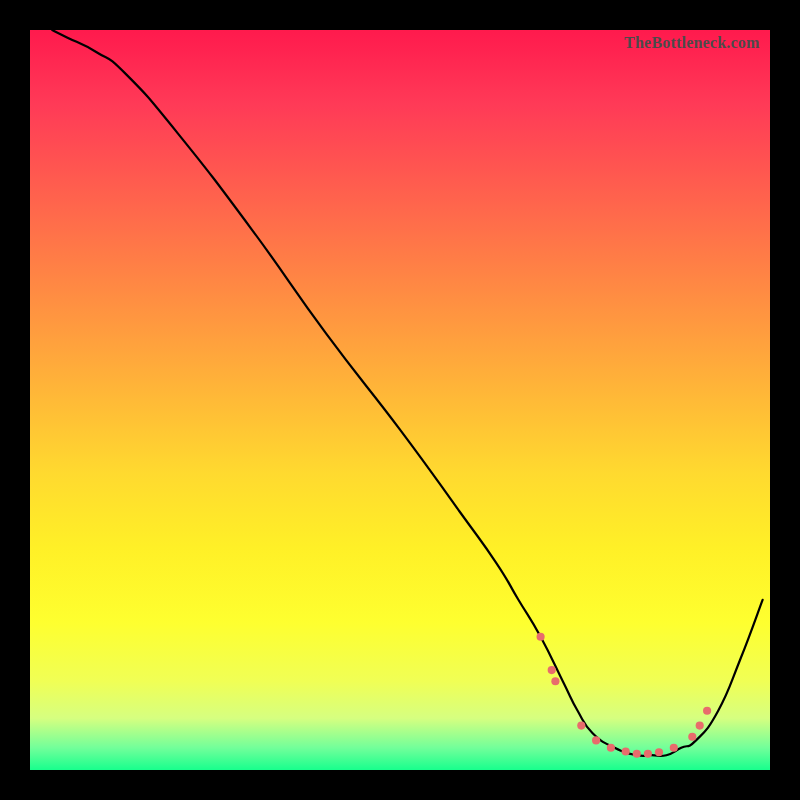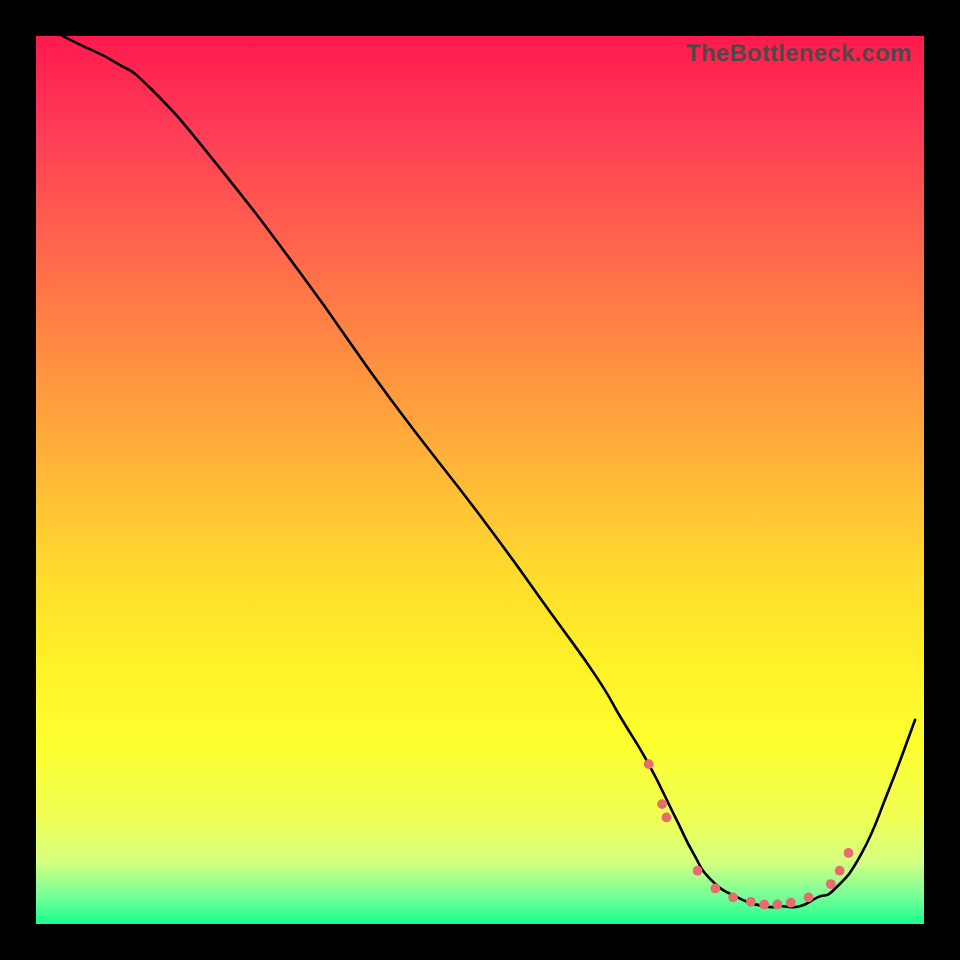--- a/index.html
+++ b/index.html
@@ -29,22 +29,22 @@
       #f0ff55 88%,
       #d6ff80 93%,
       #72ff9a 97%,
       #18ff8d 100%
     );
   }
   .watermark {
     position: absolute;
     top: 4px;
     right: 10px;
-    font-family: Liberation Sans, sans-serif;
-    font-size: 20px;
+    font-family: Liberation Serif, serif;
+    font-size: 16px;
     font-weight: bold;
     color: #4a4a4a;
     letter-spacing: 0.2px;
   }
   svg.curve {
     position: absolute;
     left: 0;
     top: 0;
     width: 740px;
     height: 740px;

